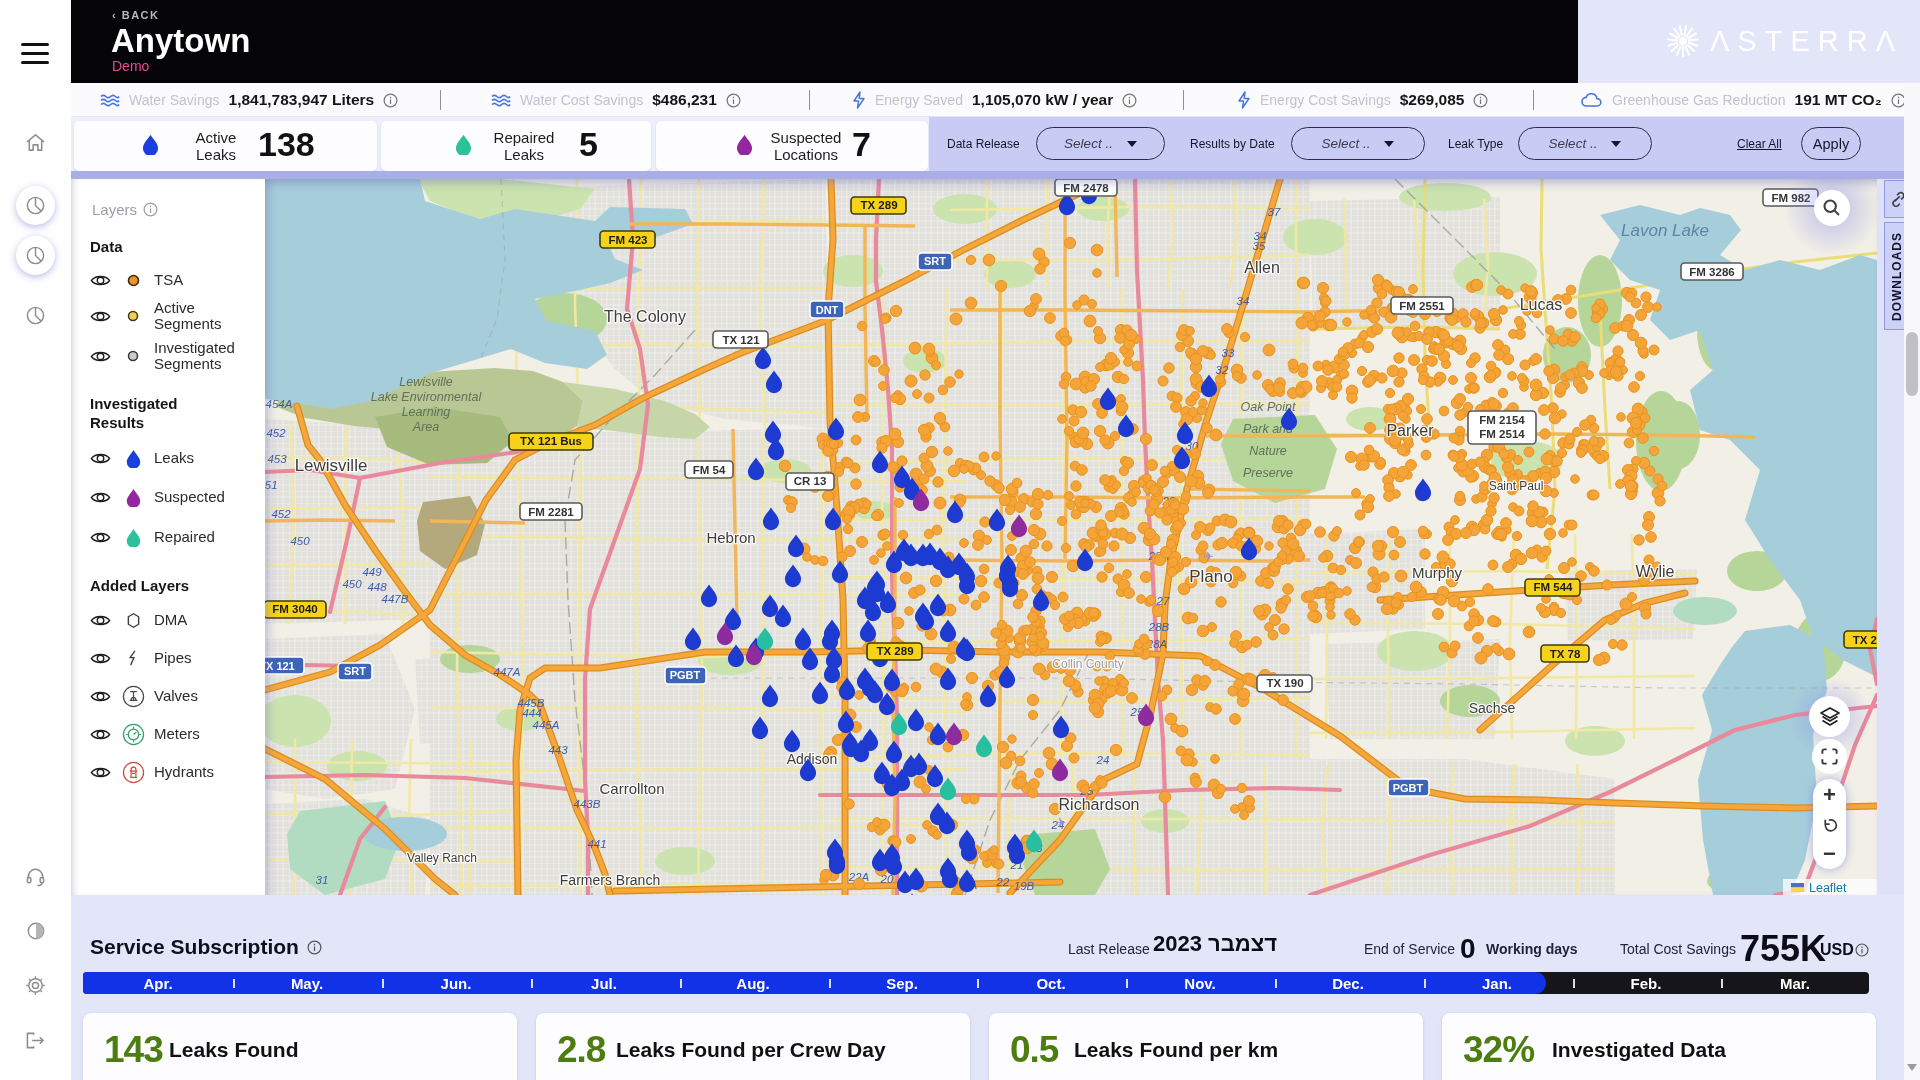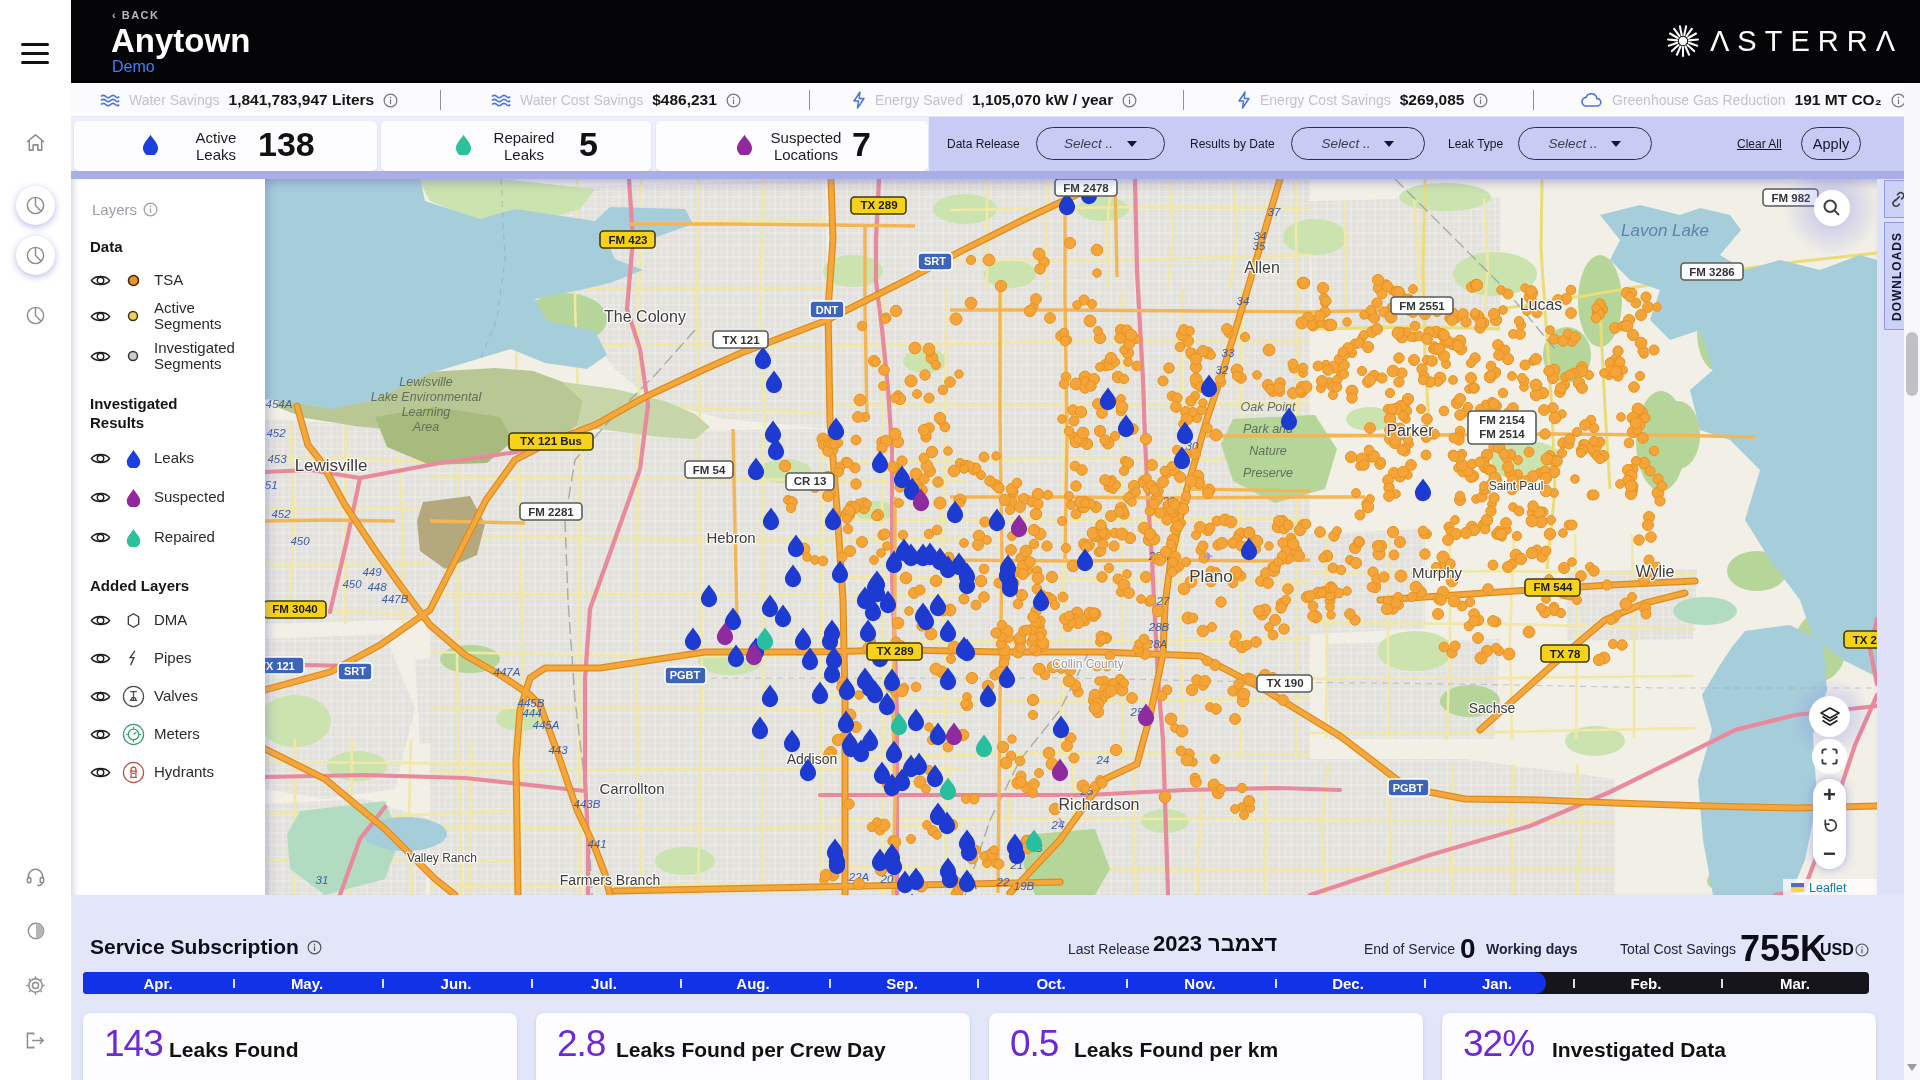--- a/index.html
+++ b/index.html
@@ -1,17 +1,17 @@
 <!DOCTYPE html>
 <html><head><meta charset="utf-8"><style>
 *{margin:0;padding:0;box-sizing:border-box}
 html,body{width:1920px;height:1080px;overflow:hidden;font-family:"Liberation Sans",sans-serif;background:#e3e5f8}
 .abs{position:absolute}
 #sidebar{position:absolute;left:0;top:0;width:71px;height:1080px;background:#fff;z-index:30}
-#header{position:absolute;left:71px;top:0;width:1849px;height:83px;background:#050507;color:#fff;z-index:25}
+#header{position:absolute;left:71px;top:0;width:1507px;height:83px;background:#050507;color:#fff;z-index:25}
 #stats{position:absolute;left:71px;top:83px;width:1849px;height:34px;background:#fbfbfe;border-bottom:1px solid #e4e6f3;z-index:24}
 .stat{position:absolute;top:0;height:34px;display:flex;align-items:center;gap:9px;white-space:nowrap}
 .sl{color:#c2c2cf;font-size:14px}
 .sv{color:#151515;font-size:15.5px;font-weight:bold}
 .sep{position:absolute;top:7px;width:1px;height:20px;background:#8f8f98}
 #cardsrow{position:absolute;left:71px;top:117px;width:858px;height:54px;background:#edeffc;z-index:24}
 .kcard{position:absolute;top:4px;height:50px;background:#fdfdff;border-radius:5px;box-shadow:0 1px 2px rgba(120,130,200,.25);display:flex;align-items:center}
 .kdrop{position:absolute;left:70px;top:13px}
 .klab{position:absolute;left:105px;width:110px;text-align:center;font-size:15px;color:#1c1c1c;line-height:17px;top:8px}
 .knum{position:absolute;font-size:34px;font-weight:bold;color:#111;top:4px}
@@ -32,21 +32,21 @@
 .rtab{position:absolute;left:1884px;width:25px;background:#ccd1f7;border:1px solid #9298dd;border-radius:0 6px 6px 0;z-index:23;display:flex;align-items:center;justify-content:center}
 #bottom{position:absolute;left:71px;top:895px;width:1698px;height:185px;background:#e3e5f8;z-index:21}
 .btitle{position:absolute;left:19px;top:40px;font-size:21px;font-weight:bold;color:#10101c;display:flex;gap:8px;align-items:center}
 .blab{position:absolute;top:46px;font-size:14px;color:#23233a}
 .bbig{position:absolute;font-weight:bold;color:#0c0c18}
 #tl{position:absolute;left:12px;top:77px;width:1786px;height:22px;background:#15151b;border-radius:4px}
 #tlblue{position:absolute;left:0;top:0;width:1463px;height:22px;background:#1132e6;border-radius:4px 12px 12px 4px}
 .mon{position:absolute;top:3px;width:60px;margin-left:-30px;text-align:center;font-size:15px;font-weight:bold;color:#fff}
 .tick{position:absolute;top:7px;width:2px;height:9px;background:rgba(255,255,255,.85)}
 .bcard{position:absolute;top:118px;width:434px;height:75px;background:#fdfdff;border-radius:8px;box-shadow:0 1px 3px rgba(120,130,200,.3)}
-.bnum{position:absolute;left:21px;top:10px;font-size:37px;font-weight:normal;color:#6d28d9;letter-spacing:-1px}
+.bnum{position:absolute;left:21px;top:16px;font-size:37px;font-weight:bold;color:#4d7c0f;letter-spacing:-1px}
 .bdesc{position:absolute;top:25px;font-size:21px;font-weight:bold;color:#111}
 #scroll{position:absolute;left:1904px;top:83px;width:16px;height:997px;background:#f8f8fa;z-index:40}
 #thumb{position:absolute;left:2px;top:249px;width:12px;height:64px;background:#c0c0c6;border-radius:6px}
 .mapctl{position:absolute;background:#fff;z-index:15;display:flex;align-items:center;justify-content:center}
 .glow{position:absolute;border-radius:50%;background:radial-gradient(circle,rgba(125,130,235,.45),rgba(125,130,235,0) 68%);z-index:14}
 .sic{position:absolute;left:0;width:71px;display:flex;justify-content:center}
 .scirc{position:absolute;left:16px;width:39px;height:39px;border-radius:50%;background:#fff;box-shadow:0 2px 7px rgba(110,120,210,.5);display:flex;align-items:center;justify-content:center}
 </style></head><body>
 <div id="sidebar">
     <div class="abs" style="left:21px;top:43px;width:28px;height:3px;background:#111;border-radius:2px"></div>
@@ -99,21 +99,21 @@
     <div class="sic" style="top:1031px">
       <svg width="21" height="19" viewBox="0 0 22 20" fill="none" stroke="#8c8c8c" stroke-width="1.6">
         <path d="M9 4 V2.5 H2.5 V17.5 H9 V16"></path>
         <path d="M7.5 10 H19 M15.5 6.5 L19 10 L15.5 13.5"></path>
       </svg>
     </div>
   </div>
 <div id="header">
     <div class="abs" style="left:41px;top:9px;font-size:11px;letter-spacing:1.5px;color:#b9b9b9;font-weight:bold">‹ BACK</div>
     <div class="abs" style="left:40px;top:22px;font-size:33px;font-weight:bold">Anytown</div>
-    <div class="abs" style="left:41px;top:58px;font-size:16px;color:#3b82f6">Demo</div>
+    <div class="abs" style="left:41px;top:58px;font-size:14px;color:#ec4899">Demo</div>
     <div class="abs" style="left:1595px;top:24px;display:flex;align-items:center;gap:10px">
       <svg width="34" height="34" viewBox="-17 -17 34 34">
         <rect x="-1.05" y="5" width="2.1" height="11" rx="1" fill="#fff" transform="rotate(0)"></rect>
         <rect x="-1.05" y="5" width="2.1" height="11" rx="1" fill="#fff" transform="rotate(24)"></rect>
         <rect x="-1.05" y="5" width="2.1" height="11" rx="1" fill="#fff" transform="rotate(48)"></rect>
         <rect x="-1.05" y="5" width="2.1" height="11" rx="1" fill="#fff" transform="rotate(72)"></rect>
         <rect x="-1.05" y="5" width="2.1" height="11" rx="1" fill="#fff" transform="rotate(96)"></rect>
         <rect x="-1.05" y="5" width="2.1" height="11" rx="1" fill="#fff" transform="rotate(120)"></rect>
         <rect x="-1.05" y="5" width="2.1" height="11" rx="1" fill="#fff" transform="rotate(144)"></rect>
         <rect x="-1.05" y="5" width="2.1" height="11" rx="1" fill="#fff" transform="rotate(168)"></rect>

